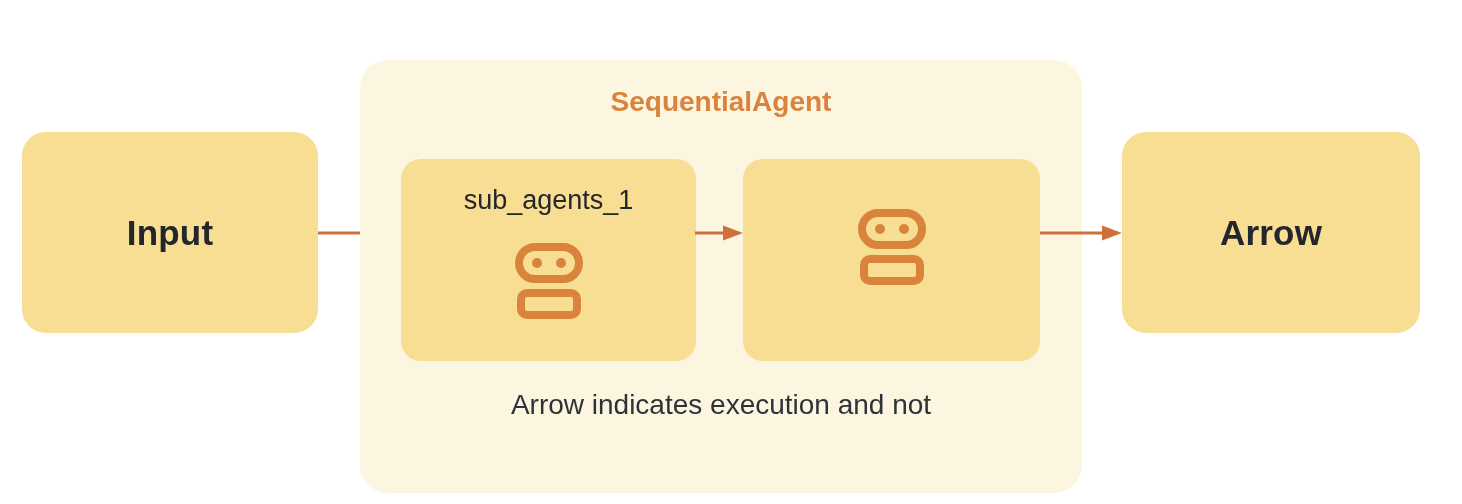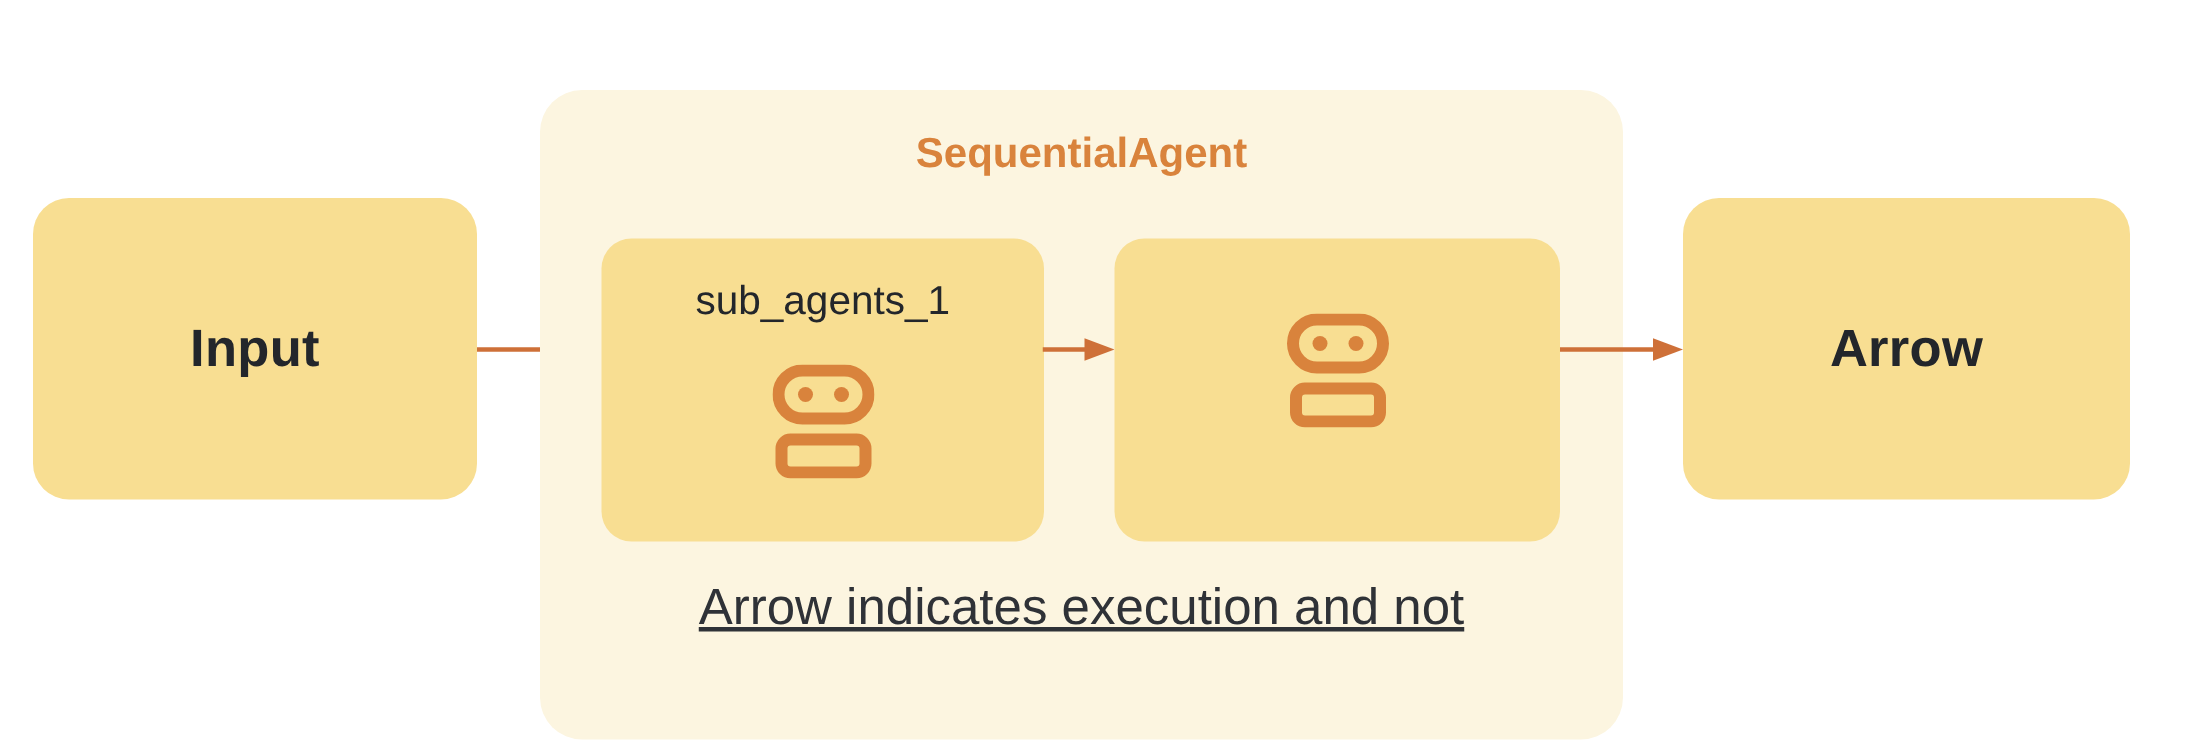--- a/index.html
+++ b/index.html
@@ -52,23 +52,22 @@
   #sub-box-1{left:41px;width:295px;height:202px;}
   #sub-box-2{left:383px;width:297px;height:202px;}
   .sub-label{
     font-size:27px;font-weight:400;color:var(--text-dark);
     line-height:34px;
   }
   .robot-icon{margin-top:26px;}
   .caption{
     position:absolute;left:0;right:0;top:328px;
     text-align:center;
-    font-size:34px;font-weight:400;color:var(--text-gray);
+    font-size:28px;font-weight:400;color:var(--text-gray);
     line-height:34px;
-    text-decoration:underline;
   }
   .arrow{position:absolute;height:18px;}
   #arrow-1{left:318px;top:224px;width:84px;}
   #arrow-2{left:695px;top:224px;width:48px;}
   #arrow-3{left:1040px;top:224px;width:82px;}
 </style>
 </head>
 <body>
 
 <div class="canvas">

